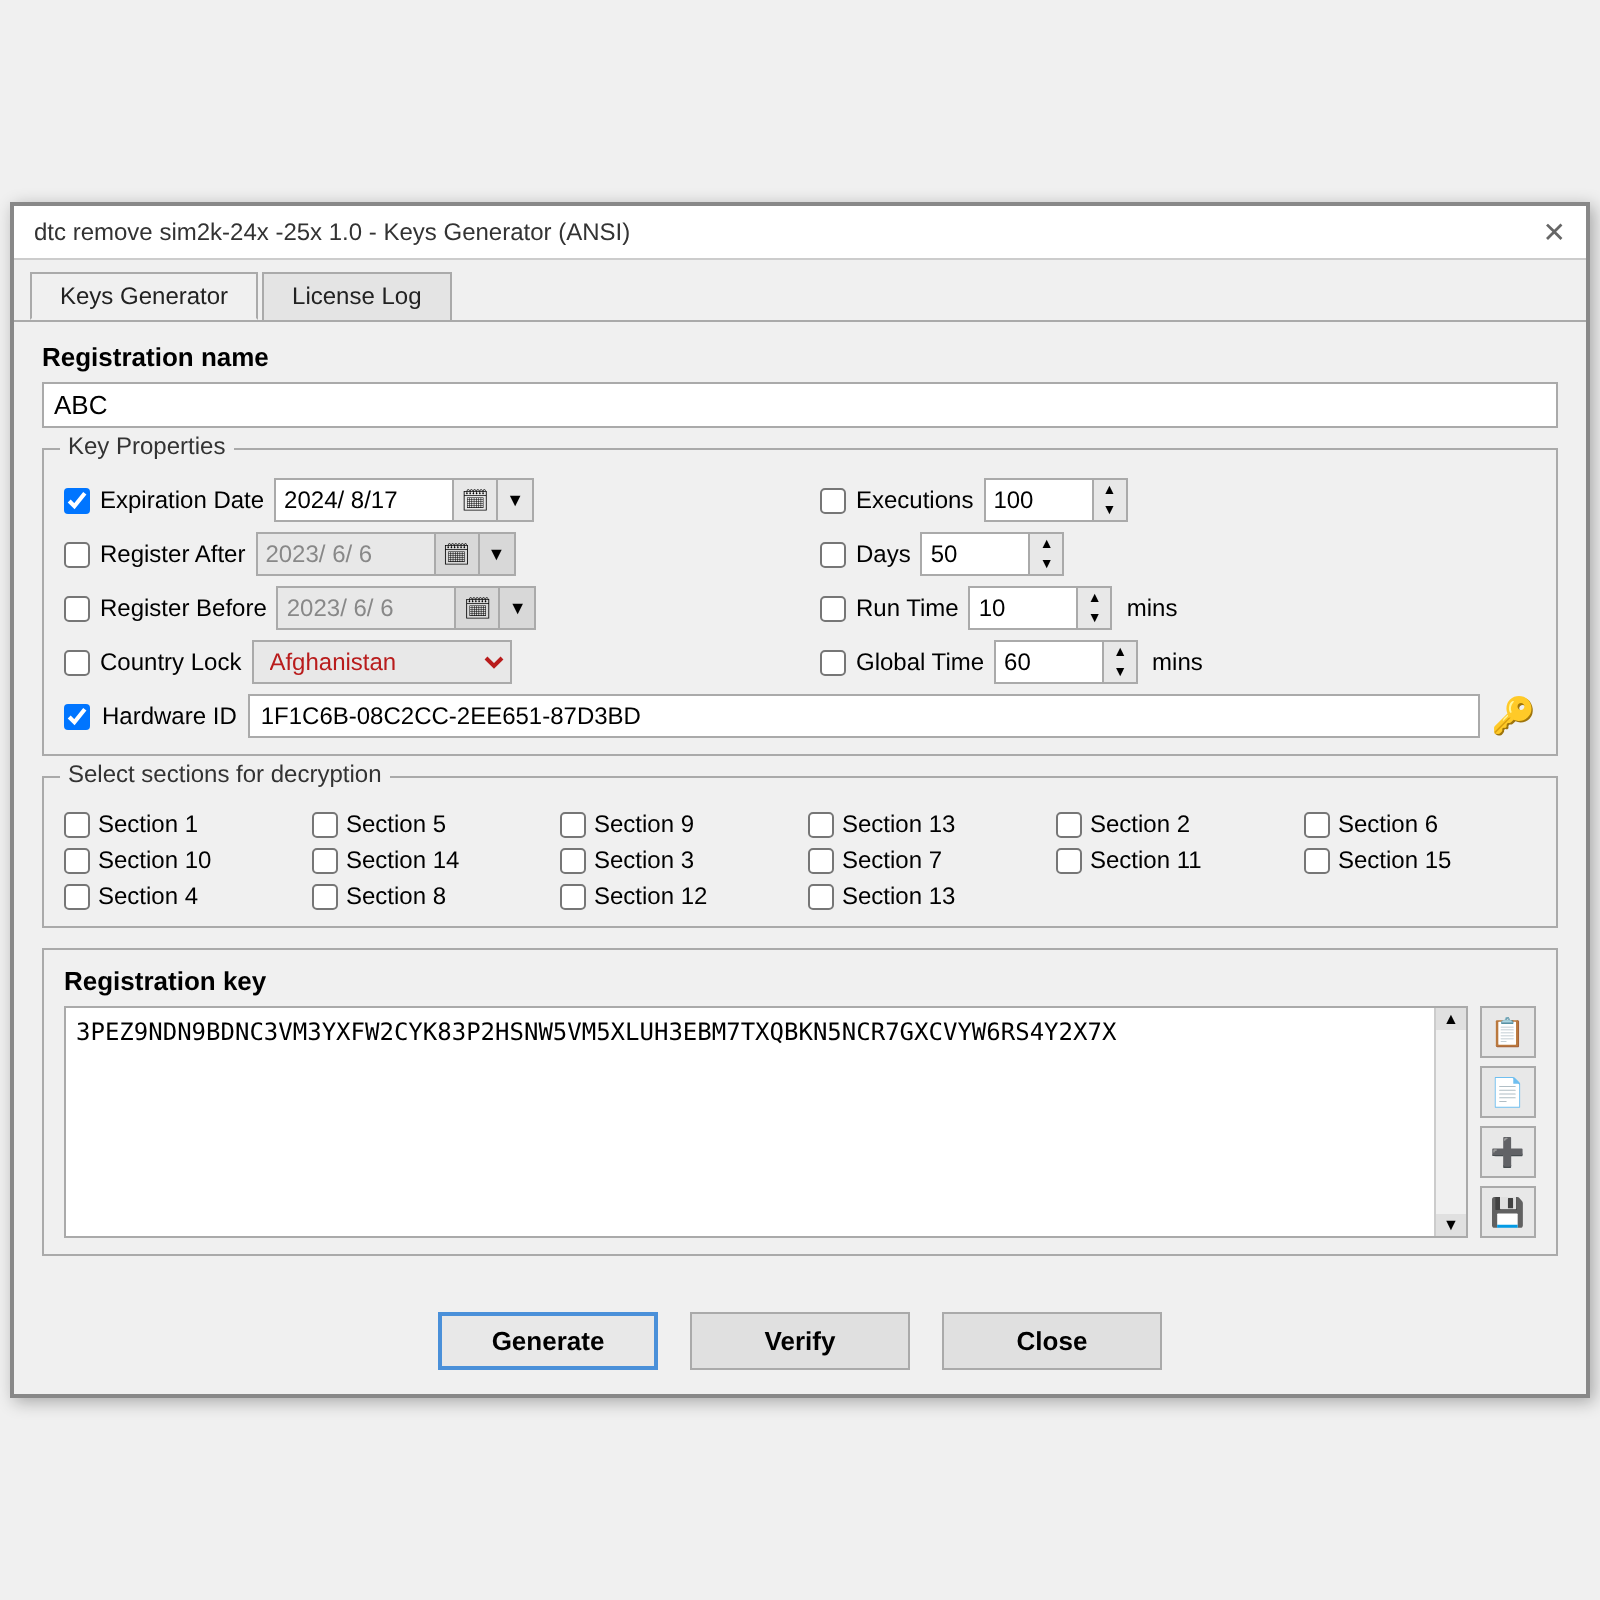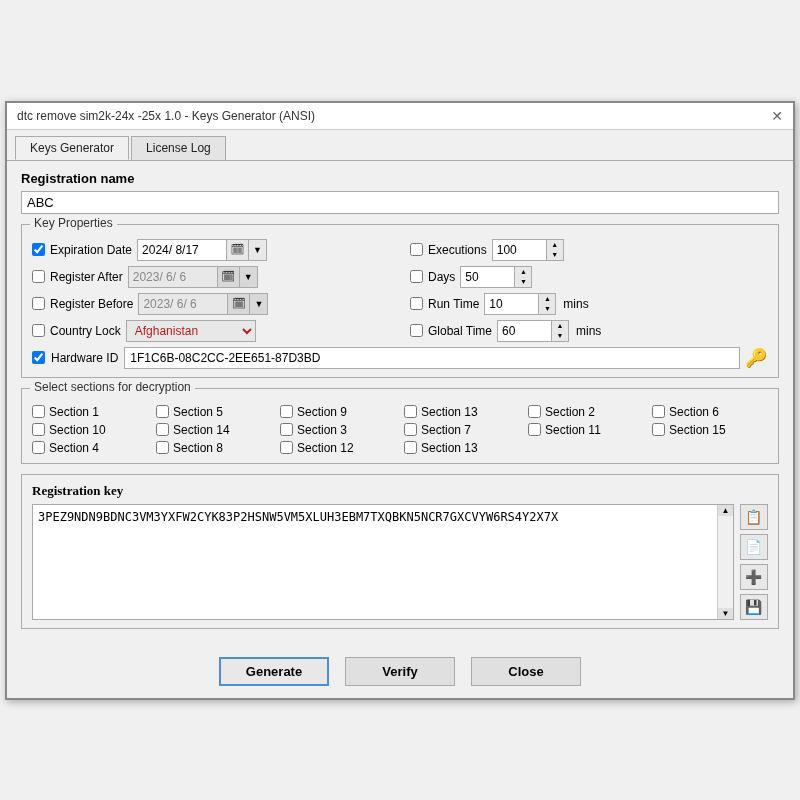--- a/index.html
+++ b/index.html
@@ -212,21 +212,20 @@
     .reg-key-area {
       border: 1px solid #aaa;
       padding: 8px 10px;
       margin-bottom: 10px;
       position: relative;
     }
     .reg-key-title {
       font-weight: bold;
       font-size: 13px;
       margin-bottom: 5px;
-      font-family: Liberation Serif, serif;
     }
     .add-hyphens-row {
       display: flex;
       align-items: center;
       gap: 5px;
       margin-bottom: 5px;
       font-size: 12px;
     }
     .reg-key-wrapper {
       display: flex;

